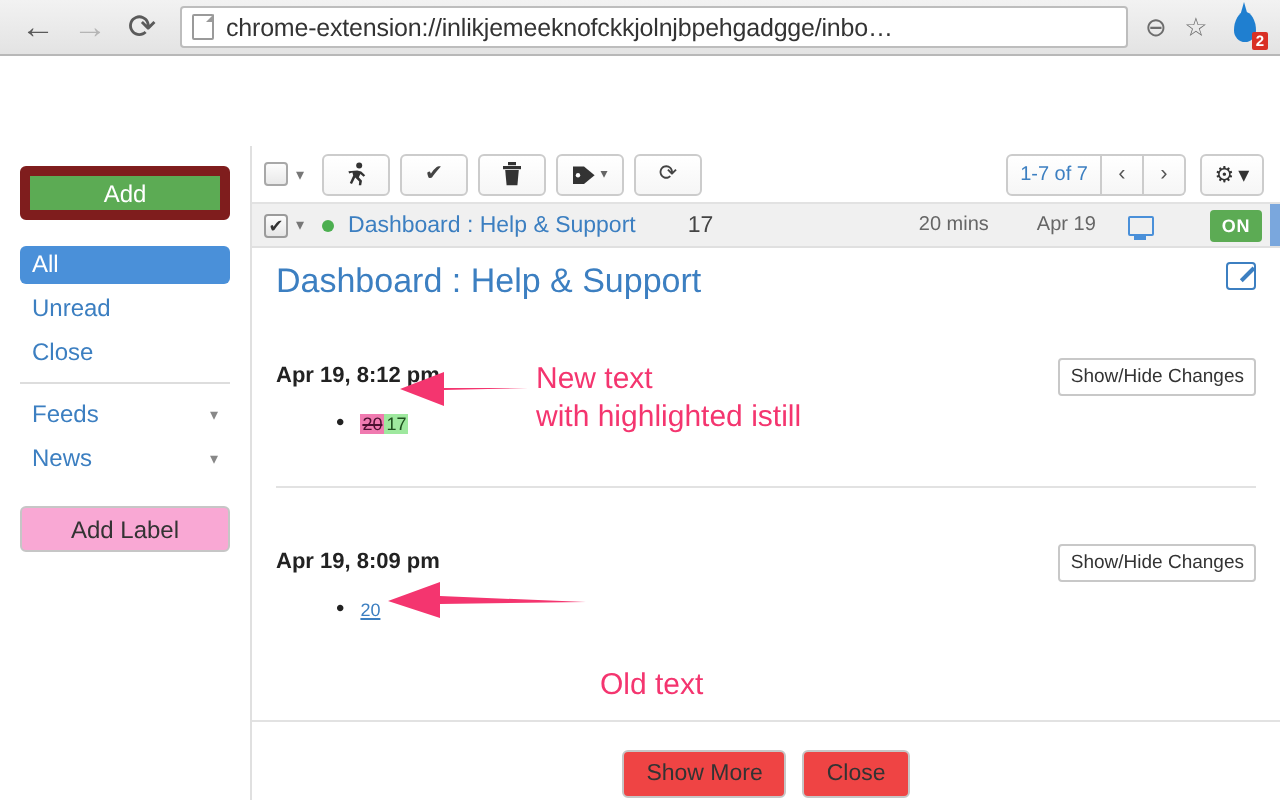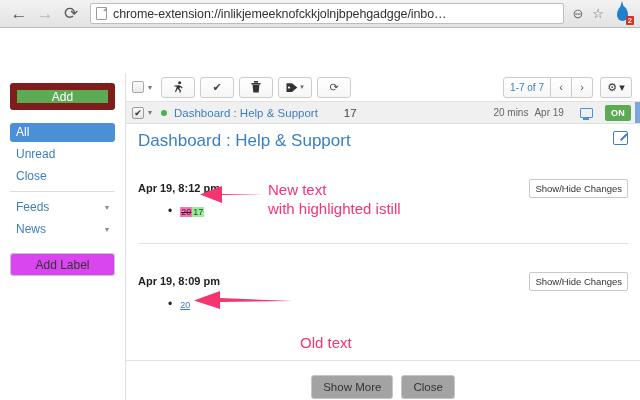--- a/index.html
+++ b/index.html
@@ -103,35 +103,35 @@
     margin-left: auto; padding-right: 4px; font-size: 12px; color: #777;
     white-space: nowrap; overflow: hidden; width: 26px;
   }
 
   
   .sidebar {
     position: absolute; top: 73px; left: 0; width: 125px; bottom: 0;
     background: #ffffff; padding: 10px 10px 0 10px;
   }
   .add-btn {
-    width: 100%; height: 27px; background: #5cab54; border: 7px solid #7f1d1d;
+    width: 100%; height: 27px; background: #5cab54; border: 5px solid #7f1d1d;
     border-radius: 3px; color: #fff; font-size: 12px; cursor: pointer;
     font-family: "Liberation Sans", sans-serif;
   }
   .nav-list { margin-top: 13px; }
   .nav-item {
     height: 19px; line-height: 19px; padding: 0 6px; font-size: 12px;
     color: #3c7fc1; border-radius: 3px; margin-bottom: 3px; cursor: pointer;
     display: flex; align-items: center;
   }
   .nav-item.active { background: #4a90d9; color: #ffffff; }
   .nav-item .caret { margin-left: auto; font-size: 8px; color: #888; }
   .nav-sep { height: 1px; background: #dddddd; margin: 5px 0 6px 0; }
   .add-label-btn {
-    width: 100%; height: 23px; margin-top: 11px; background: #d946ef;
+    width: 100%; height: 23px; margin-top: 11px; background: #f9a8d4;
     border: 1px solid #c6c6c6; border-radius: 3px; font-size: 12px; color: #333;
     cursor: pointer; font-family: "Liberation Sans", sans-serif;
   }
 
   
   .main {
     position: absolute; top: 73px; left: 125px; right: 0; bottom: 0;
     background: #ffffff; border-left: 1px solid #e0e0e0;
   }
   .toolbar {
@@ -179,31 +179,31 @@
   .row-check {
     width: 12px; height: 12px; border: 1px solid #9b9b9b; border-radius: 2px;
     background: linear-gradient(#fcfcfc,#e6e6e6); margin-right: 4px; flex: none;
     color: #333; font-size: 9px; line-height: 10px; text-align: center;
   }
   .row-caret { font-size: 8px; color: #777; margin-right: 9px; }
   .status-dot { width: 6px; height: 6px; border-radius: 50%; background: #4caf50; margin-right: 7px; flex: none; }
   .row-title { color: #3c7fc1; font-size: 11.5px; }
   .row-count { color: #444; margin-left: 26px; font-size: 11.5px; }
   .row-age { margin-left: auto; color: #666; font-size: 10px; }
-  .row-date { color: #666; font-size: 10px; margin-left: 6px; }
+  .row-date { color: #666; font-size: 10px; margin-left: 24px; }
   .monitor-icon {
     width: 13px; height: 10px; border: 1.5px solid #4a90d9; border-radius: 1px;
     margin-left: 16px; position: relative; flex: none;
   }
   .monitor-icon:after {
     content: ""; position: absolute; bottom: -3.5px; left: 50%; margin-left: -3px;
     width: 6px; height: 2px; background: #4a90d9;
   }
   .on-badge {
-    margin-left: 12px; background: #5cab54; color: #fff; font-size: 9px;
+    margin-left: 28px; background: #5cab54; color: #fff; font-size: 9px;
     font-weight: bold; padding: 3px 6px; border-radius: 2px; letter-spacing: .3px;
   }
   .scroll-thumb {
     width: 5px; background: #7aa7dd; align-self: stretch; margin-left: 4px; flex: none;
   }
 
   
   .content { padding: 7px 12px 0 12px; position: relative; }
   .content-head { display: flex; align-items: flex-start; }
   .doc-title { font-size: 17px; color: #3c7fc1; font-weight: normal; }
@@ -241,21 +241,21 @@
   }
   .arrow-svg { position: absolute; }
 
   
   .footer {
     position: absolute; left: 0; right: 0; bottom: 0; height: 40px;
     border-top: 1px solid #e2e2e2; display: flex; align-items: center;
     justify-content: center; gap: 8px; background: #fff;
   }
   .foot-btn {
-    background: #a3a3a3; border: 1px solid #c6c6c6; border-radius: 3px;
+    background: #ef4444; border: 1px solid #c6c6c6; border-radius: 3px;
     font-size: 11.5px; color: #333; padding: 5px 11px; cursor: pointer;
     font-family: "Liberation Sans", sans-serif;
     margin-top: 12px;
   }
 </style>
 </head>
 <body>
 
 <div id="app">
 

